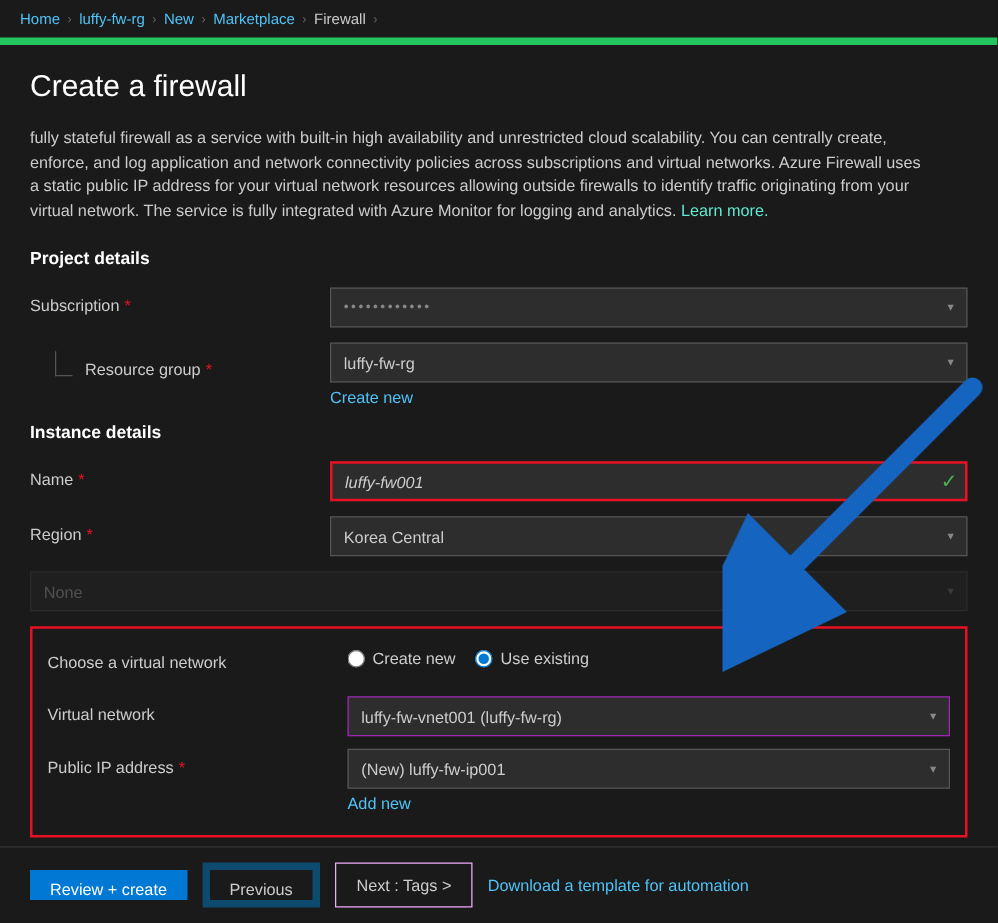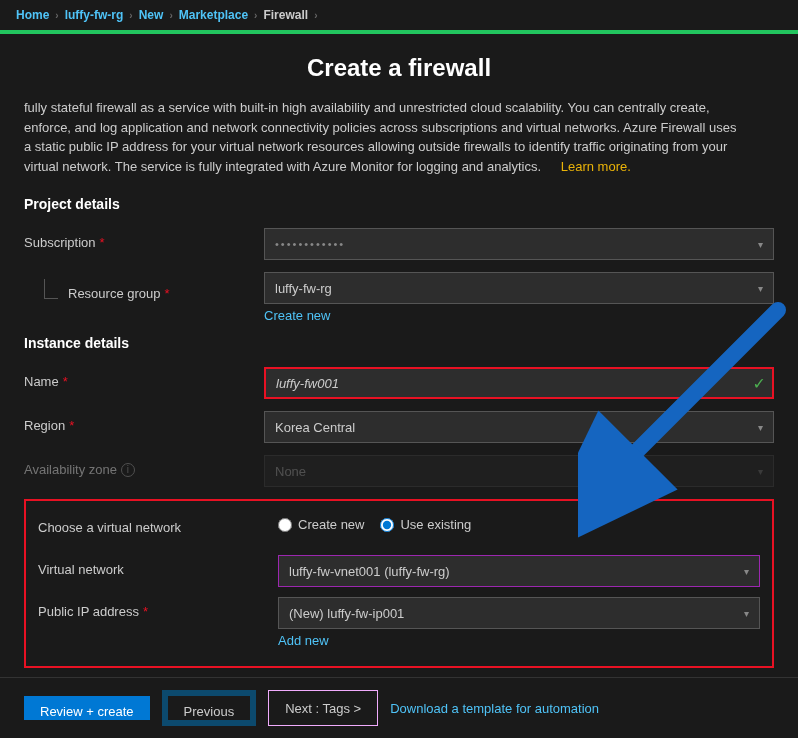--- a/index.html
+++ b/index.html
@@ -15,46 +15,44 @@
 
     
     .top-nav {
       background-color: #1a1a1a;
       padding: 8px 16px;
       display: flex;
       align-items: center;
       gap: 6px;
       font-size: 12px;
       color: #9aa4b4;
-      border-bottom: 4px solid #22c55e;
-      font-weight: bold;
+      border-bottom: 6px solid #22c55e;
     }
     .top-nav a {
       color: #4fc3f7;
       text-decoration: none;
       cursor: pointer;
     }
     .top-nav .chevron {
       color: #666;
       font-size: 10px;
     }
 
     
     .main-content {
       padding: 20px 24px;
       max-height: 660px;
       overflow-y: auto;
     }
 
     .page-title {
       font-size: 24px;
-      font-weight: 700;
+      font-weight: 400;
       color: #ffffff;
       margin-bottom: 16px;
-      text-align: center;
     }
 
     .description {
       font-size: 13px;
       color: #cccccc;
       line-height: 1.5;
       margin-bottom: 20px;
       max-width: 720px;
     }
 
@@ -332,21 +330,21 @@
   <span style="color:#cccccc;">Firewall</span>
   <span class="chevron">›</span>
 </div>
 
 <div class="main-content">
 
   <h1 class="page-title">Create a firewall</h1>
 
   <p class="description">
     <span>fully stateful firewall as a service with built-in high availability and unrestricted cloud scalability. You can centrally create, enforce, and log application and network connectivity policies across subscriptions and virtual networks. Azure Firewall uses a static public IP address for your virtual network resources allowing outside firewalls to identify traffic originating from your virtual network. The service is fully integrated with Azure Monitor for logging and analytics.</span>
-    <a href="#" style="color:#eab308; margin-left:16px;">Learn more.</a>
+    <a href="#" style="color:#5eead4; margin-left:0;">Learn more.</a>
   </p>
 
   <div class="form-section">
     <div class="section-header">Project details</div>
 
     <div class="form-row">
       <div class="form-label">
         <span>Subscription</span>
         <span class="required"> *</span>
       </div>
@@ -397,24 +395,20 @@
       </div>
       <div class="form-control-wrapper">
         <div class="dropdown">
           <span>Korea Central</span>
           <span class="dropdown-arrow">▾</span>
         </div>
       </div>
     </div>
 
     <div class="form-row grayed">
-      <div class="form-label">
-        <span>Availability zone</span>
-        <span class="info-icon">i</span>
-      </div>
       <div class="form-control-wrapper">
         <div class="dropdown" style="opacity:0.6; cursor:not-allowed;">
           <span>None</span>
           <span class="dropdown-arrow">▾</span>
         </div>
       </div>
     </div>
 
     <div style="border: 2px solid #e81123; padding: 12px 12px 12px 12px; margin-bottom: 12px; margin-left: 0;">
 

